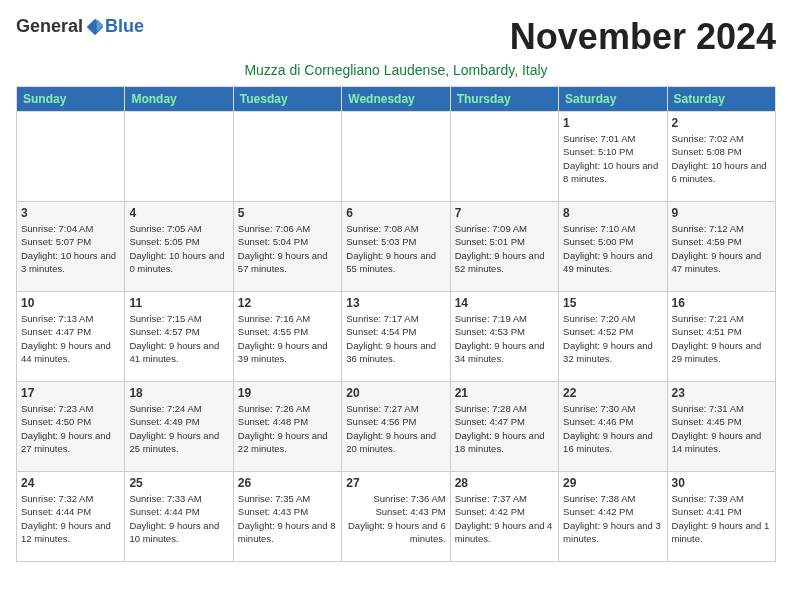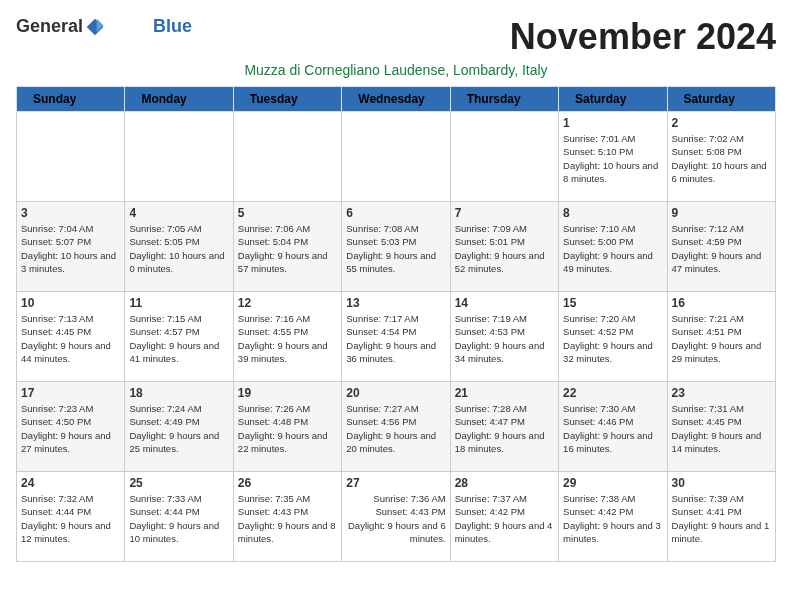--- a/index.html
+++ b/index.html
@@ -27,21 +27,20 @@
     }
     .logo-general {
       font-size: 18px;
       font-weight: bold;
       color: #333;
     }
     .logo-blue {
       font-size: 18px;
       font-weight: bold;
       color: #2e6db4;
-      margin-left: 48px;
     }
     .logo-icon {
       width: 20px;
       height: 20px;
       margin-left: 2px;
     }
     .month-title {
       font-size: 36px;
       font-weight: bold;
       color: #222;
@@ -53,24 +52,24 @@
       color: #15803d;
       margin-bottom: 8px;
     }
     table {
       width: 100%;
       border-collapse: collapse;
       table-layout: fixed;
     }
     thead tr th {
       background-color: #2e6db4;
-      color: #000000;
+      color: #86efac;
       font-size: 12px;
       font-weight: bold;
-      padding: 5px 16px;
+      padding: 5px 6px;
       text-align: left;
       border: 1px solid #ddd;
     }
     tbody tr td {
       vertical-align: top;
       font-size: 10px;
       color: #333;
       border: 1px solid #ccc;
       padding: 4px;
       height: 90px;
@@ -188,21 +187,21 @@
           <span class="day-number">9</span>
           <div class="day-info" style="white-space: pre-line;">Sunrise: 7:12 AM
 Sunset: 4:59 PM
 Daylight: 9 hours and 47 minutes.</div>
         </td>
       </tr>
       <tr>
         <td>
           <span class="day-number">10</span>
           <div class="day-info" style="white-space: pre-line;">Sunrise: 7:13 AM
-Sunset: 4:45 PM
+Sunset: 4:47 PM
 Daylight: 9 hours and 44 minutes.</div>
         </td>
         <td>
           <span class="day-number">11</span>
           <div class="day-info" style="white-space: pre-line;">Sunrise: 7:15 AM
 Sunset: 4:57 PM
 Daylight: 9 hours and 41 minutes.</div>
         </td>
         <td>
           <span class="day-number">12</span>

